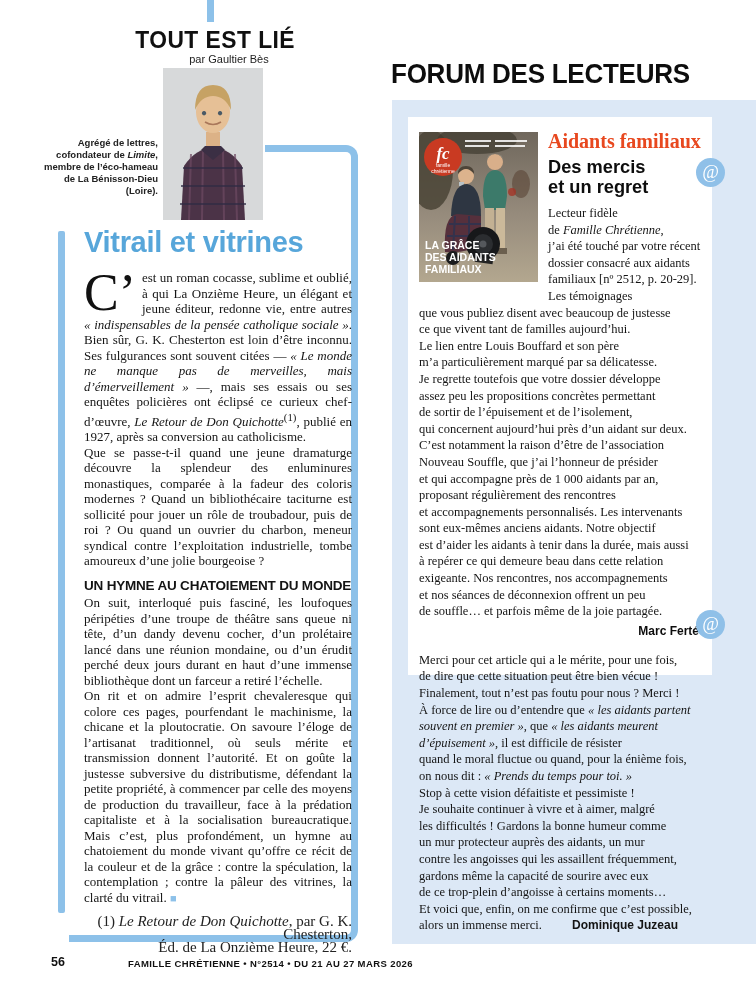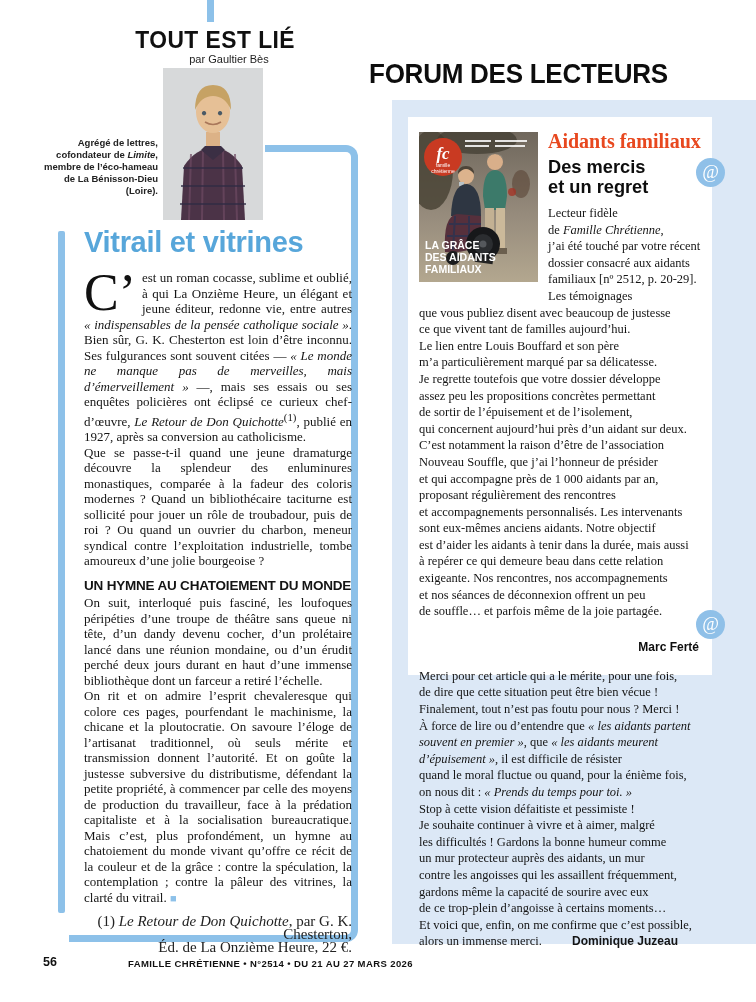--- a/index.html
+++ b/index.html
@@ -31,43 +31,43 @@
     font-size:13px;line-height:15.5px;text-align:justify;color:#141414;}
   #article-body p{margin:0;}
   #dropcap{float:left;font-family:"Liberation Serif",serif;font-size:52px;line-height:42px;
     padding:2px 6px 0 0;font-weight:normal;color:#111;}
   .subhead{font-family:"Liberation Sans",sans-serif;font-size:13.5px;font-weight:bold;
     letter-spacing:-.2px;margin:9px 0 2px 0 !important;text-align:left !important;}
   .endmark{color:#8dc1e9;font-size:11px;}
   #footnote{margin-top:9px !important;font-size:15px;line-height:13px;text-align:right;color:#222;}
 
   
-  #forum-title{left:369px;top:58px;width:360px;font-size:28px;font-weight:bold;color:#0d0d0d;}
+  #forum-title{left:391px;top:58px;width:360px;font-size:28px;font-weight:bold;color:#0d0d0d;}
   #forum-title span{display:inline-block;transform:scaleX(.93);transform-origin:left;letter-spacing:-.3px;}
   #forum-panel{left:392px;top:100px;width:364px;height:844px;background:#dce8f6;}
   #forum-card{left:408px;top:117px;width:304px;height:558px;background:#ffffff;box-sizing:border-box;
     padding:13px 11px 10px 11px;}
 
   #cover{float:left;width:119px;height:150px;margin:2px 10px 6px 0;}
   #letter1-topic{font-family:"Liberation Serif",serif;font-size:20px;color:#e8481f;margin:0 0 4px 0;}
   #letter1-title{font-size:19px;line-height:20px;font-weight:bold;color:#0d0d0d;margin:0 0 8px 0;}
   #letter1-title span{display:inline-block;transform:scaleX(.96);transform-origin:left;}
   .letter-body{font-family:"Liberation Serif",serif;font-size:12.5px;line-height:16.6px;color:#141414;margin:0;}
-  .signature{font-size:12px;font-weight:bold;text-align:right;margin:20px 2px 0 0;color:#0d0d0d;}
+  .signature{font-size:12px;font-weight:bold;text-align:right;margin:4px 2px 0 0;color:#0d0d0d;}
   .sig-inline{font-family:"Liberation Sans",sans-serif;font-size:12px;font-weight:bold;padding-left:27px;}
   #letter2-wrap{margin-top:14px;}
 
   .at-badge{width:29px;height:29px;border-radius:50%;background:#8fc0e8;color:#fff;
     font-family:"Liberation Serif",serif;font-size:18px;font-style:italic;
     display:flex;align-items:center;justify-content:center;}
   #at-badge-1{left:696px;top:158px;}
   #at-badge-2{left:696px;top:610px;}
 
   
-  #page-number{left:43px;top:955px;font-size:12.5px;font-weight:bold;color:#111;}
+  #page-number{left:51px;top:955px;font-size:12.5px;font-weight:bold;color:#111;}
   #footer-line{left:128px;top:958px;width:500px;text-align:left;font-size:9.5px;
     font-weight:bold;letter-spacing:.4px;color:#111;}
 </style>
 </head>
 <body>
 
 <div class="abs" id="top-tick"></div>
 
 <div class="abs" id="masthead-title">
   <span>TOUT EST LIÉ</span>

